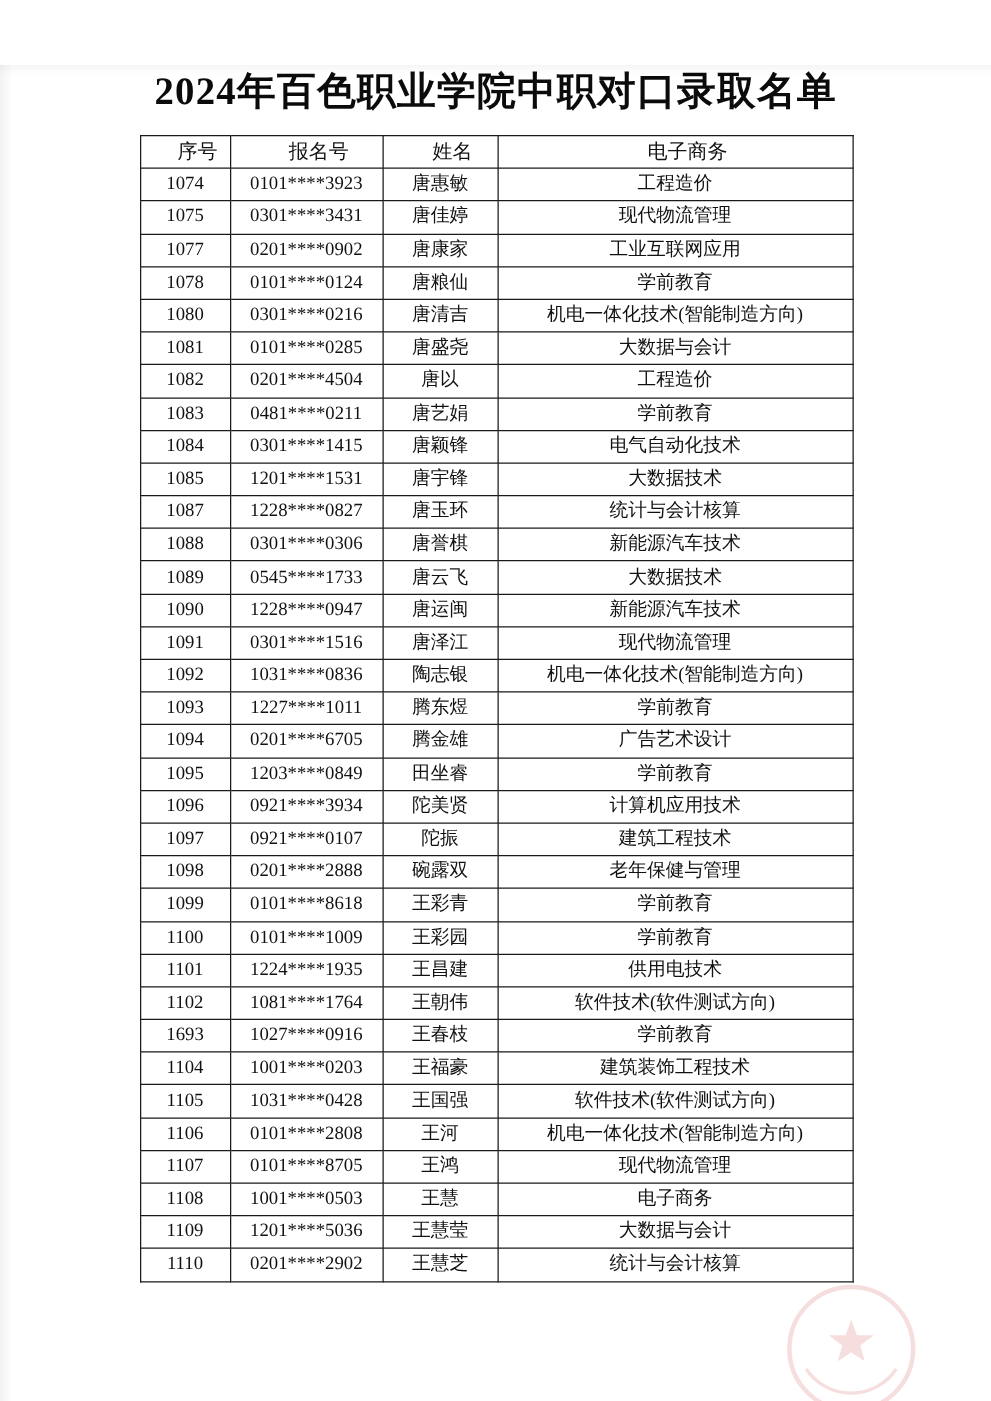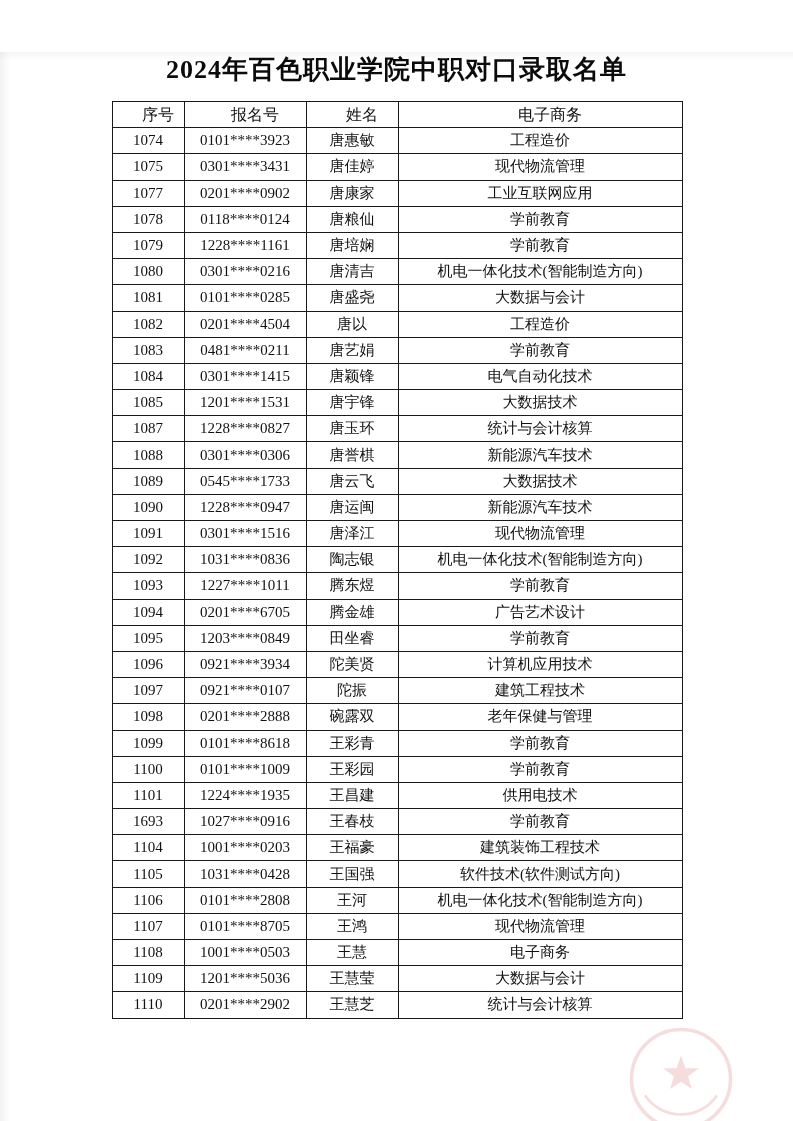--- a/index.html
+++ b/index.html
@@ -17,21 +17,21 @@
   }
   .page {
     position: relative;
     width: 793px;
     height: 1121px;
     box-sizing: border-box;
     padding: 0;
   }
   .doc-title {
     text-align: center;
-    font-size: 26px;
+    font-size: 31px;
     font-weight: bold;
     letter-spacing: 1px;
     margin-top: 52px;
     margin-bottom: 14px;
     font-family: "Liberation Serif", "DejaVu Serif", serif;
     color: #0b0b0b;
   }
   .table-wrap {
     width: 570px;
     margin: 0 auto;
@@ -127,28 +127,22 @@
             <td>现代物流管理</td>
           </tr>
           <tr>
             <td>1077</td>
             <td class="cell-reg">0201****0902</td>
             <td>唐康家</td>
             <td>工业互联网应用</td>
           </tr>
           <tr>
             <td>1078</td>
-            <td class="cell-reg">0118****0124</td>
+            <td class="cell-reg">0101****0124</td>
             <td>唐粮仙</td>
-            <td>学前教育</td>
-          </tr>
-          <tr>
-            <td>1079</td>
-            <td class="cell-reg">1228****1161</td>
-            <td>唐培娴</td>
             <td>学前教育</td>
           </tr>
           <tr>
             <td>1080</td>
             <td class="cell-reg">0301****0216</td>
             <td>唐清吉</td>
             <td>机电一体化技术(智能制造方向)</td>
           </tr>
           <tr>
             <td>1081</td>
@@ -262,20 +256,26 @@
             <td>1100</td>
             <td class="cell-reg">0101****1009</td>
             <td>王彩园</td>
             <td>学前教育</td>
           </tr>
           <tr>
             <td>1101</td>
             <td class="cell-reg">1224****1935</td>
             <td>王昌建</td>
             <td>供用电技术</td>
+          </tr>
+          <tr>
+            <td>1102</td>
+            <td class="cell-reg">1081****1764</td>
+            <td>王朝伟</td>
+            <td>软件技术(软件测试方向)</td>
           </tr>
           <tr>
             <td>1693</td>
             <td class="cell-reg">1027****0916</td>
             <td>王春枝</td>
             <td>学前教育</td>
           </tr>
           <tr>
             <td>1104</td>
             <td class="cell-reg">1001****0203</td>

